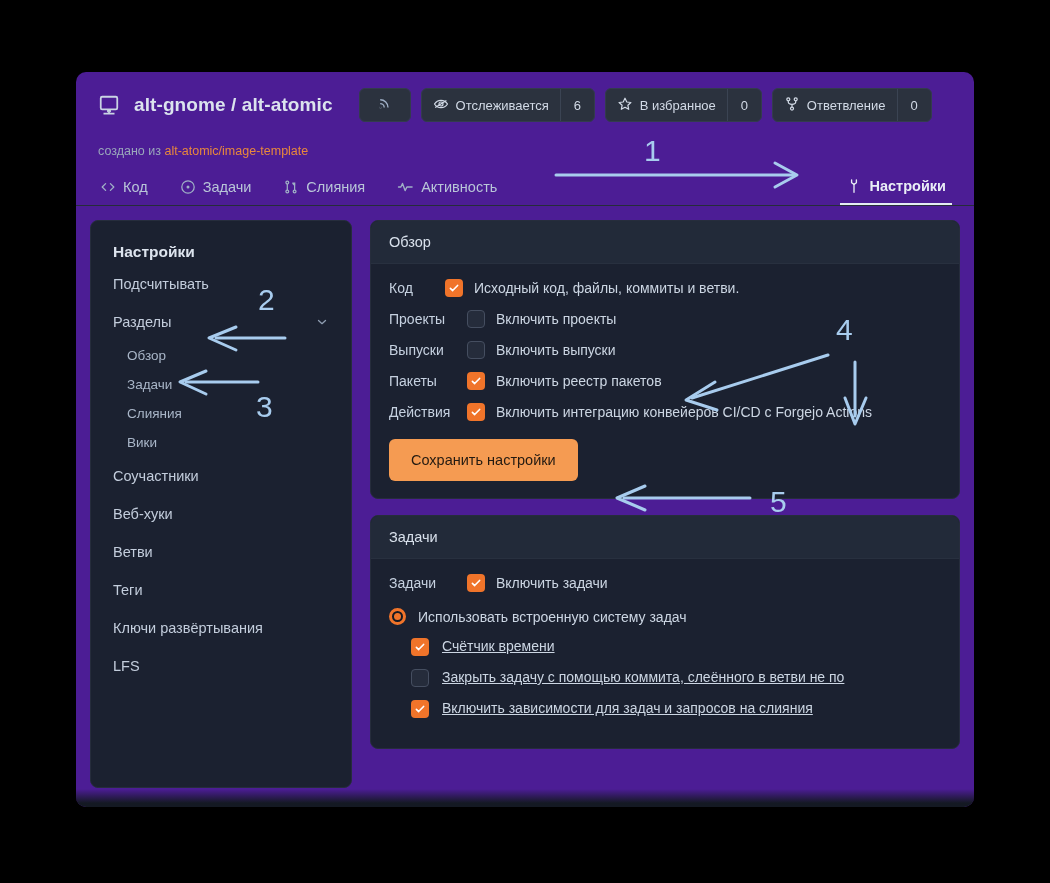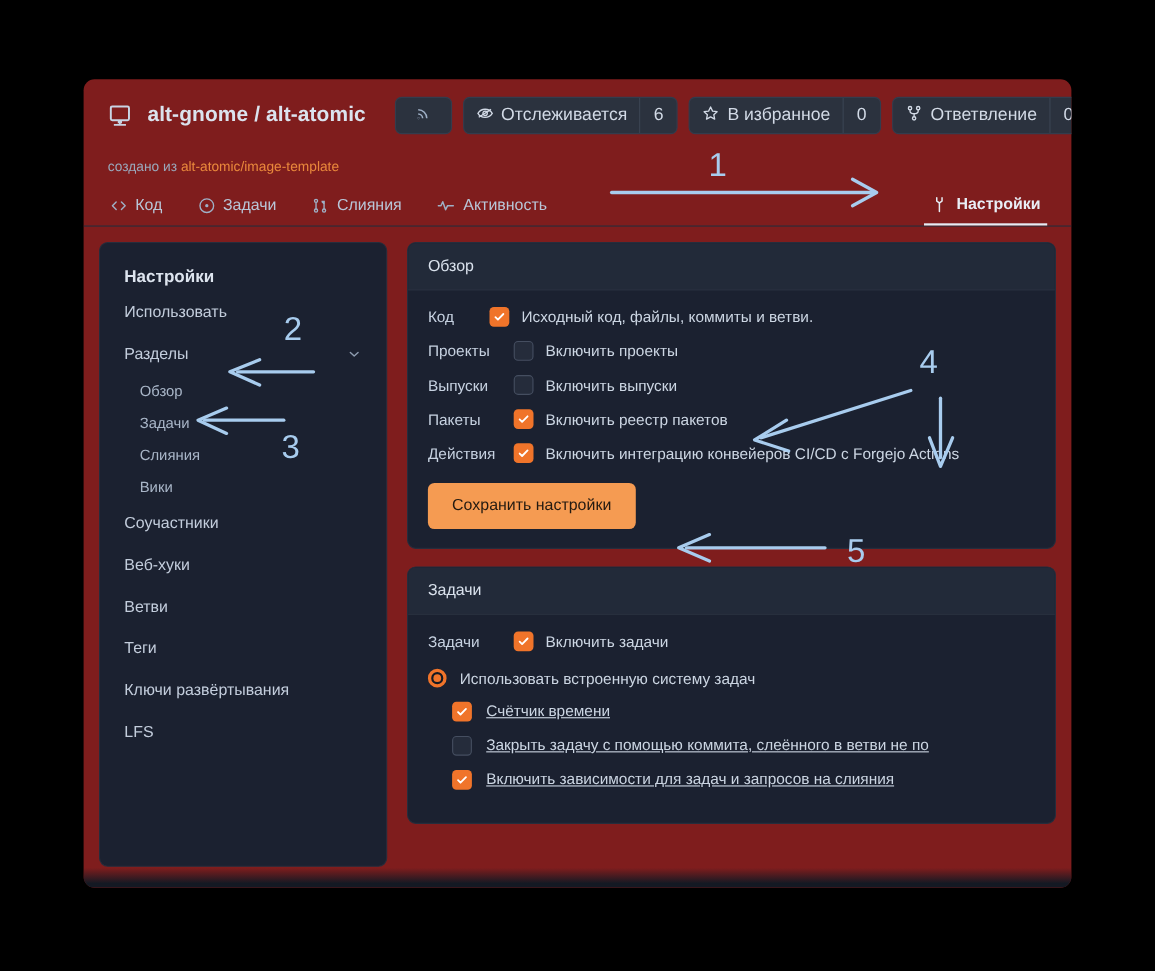--- a/index.html
+++ b/index.html
@@ -6,21 +6,21 @@
   html, body {
     width: 1050px; height: 883px;
     background: #000000;
     font-family: "Liberation Sans", sans-serif;
     overflow: hidden;
   }
   #app {
     position: absolute;
     left: 76px; top: 72px;
     width: 898px; height: 735px;
-    background: #7f1d1d;
+    background: #4c1d95;
     border-radius: 10px;
     overflow: hidden;
   }
   
   .repo-head { padding: 16px 22px 0 22px; }
   .repo-title-row { display: flex; align-items: center; gap: 14px; }
   .repo-icon { color: #c9d4e4; display: flex; align-items: center; }
   .repo-name {
     font-size: 19px; font-weight: bold; color: #dbe3ee;
     letter-spacing: .1px; white-space: nowrap;
@@ -30,21 +30,21 @@
     display: flex; align-items: stretch;
     border: 1px solid #333c4d;
     border-radius: 6px;
     background: #2b323e;
     height: 34px;
     overflow: hidden;
   }
   .btn-group .seg {
     display: flex; align-items: center; gap: 7px;
     padding: 0 11px;
-    font-size: 16px; color: #d2dae6;
+    font-size: 13px; color: #d2dae6;
     white-space: nowrap;
   }
   .btn-group .seg.count {
     border-left: 1px solid #3b4453;
     min-width: 34px; justify-content: center;
   }
   .rss-btn {
     width: 52px; height: 34px;
     border: 1px solid #333c4d; border-radius: 6px;
     background: #2b323e;
@@ -309,21 +309,21 @@
       <span>Настройки</span>
     </div>
   </div>
 
   <div class="content">
 
     <div class="sidebar">
       <div class="sb-title">Настройки</div>
 
       <div class="sb-item">
-        <span>Использовать</span>
+        <span>Подсчитывать</span>
       </div>
 
       <div class="sb-item">
         <span>Разделы</span>
         <span class="chev">
           <svg width="14" height="14" viewBox="0 0 16 16" fill="none" stroke="currentColor" stroke-width="1.5" stroke-linecap="round" stroke-linejoin="round">
             <path d="M4 6.3l4 3.6 4-3.6"></path>
           </svg>
         </span>
       </div>

